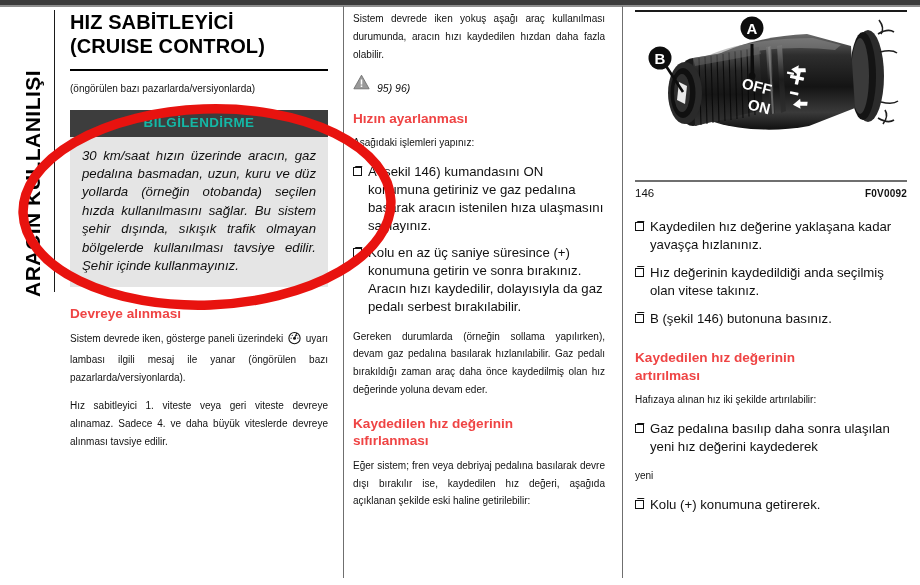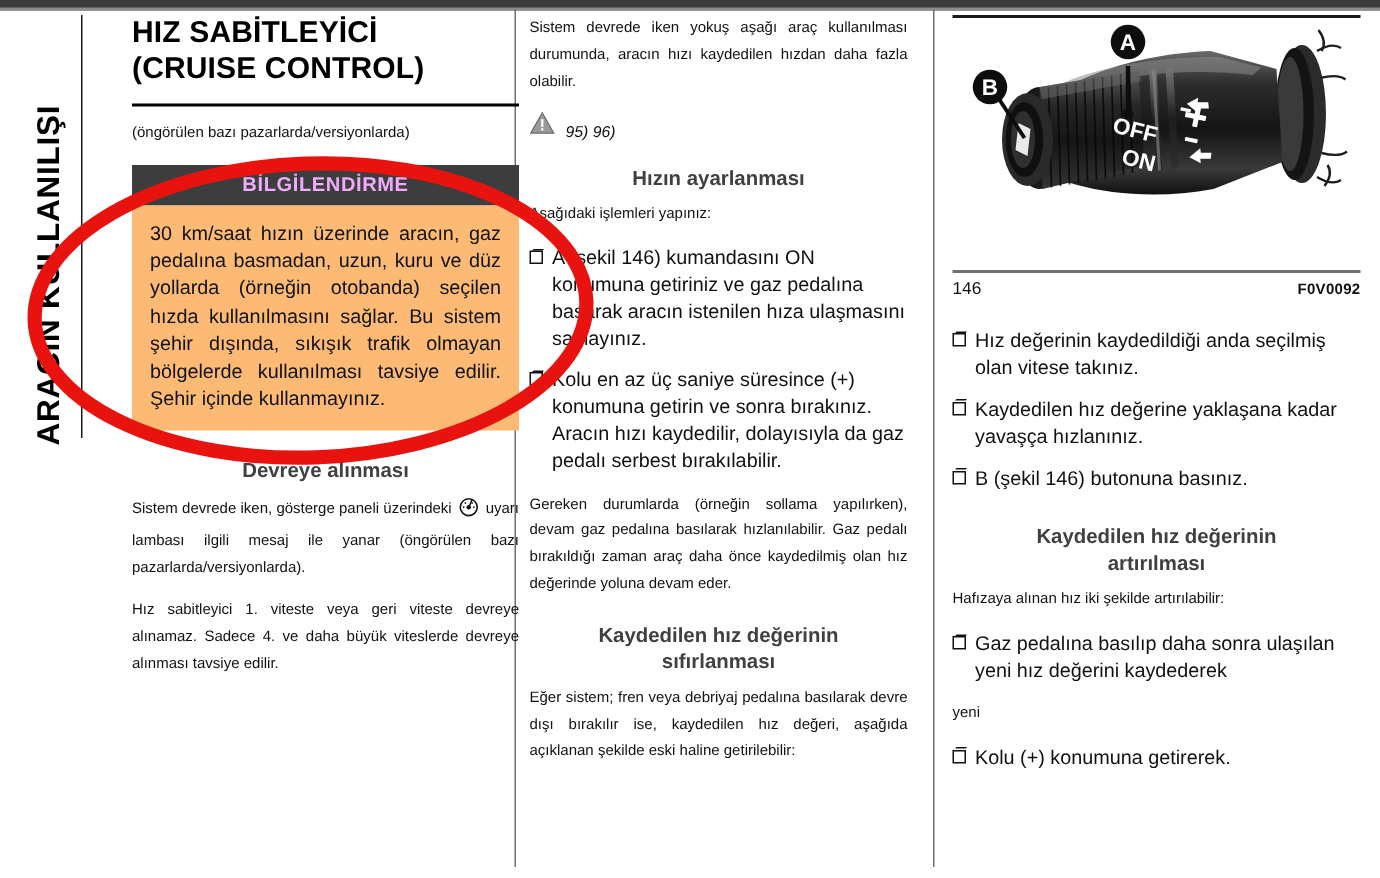--- a/index.html
+++ b/index.html
@@ -58,21 +58,21 @@
   }
 
   
   .col {
     position: absolute;
     top: 10px;
     font-size: 13.2px;
     line-height: 17.6px;
     color: #111;
   }
-  .col-1 { left: 88px;  width: 258px; }
+  .col-1 { left: 70px;  width: 258px; }
   .col-2 { left: 353px; width: 252px; }
   .col-3 { left: 635px; width: 272px; }
 
   .rule-v {
     position: absolute;
     width: 1px;
     background: #6f6f6f;
   }
   .rule-1 { left: 343px; top: 6px;  height: 572px; }
   .rule-2 { left: 622px; top: 6px;  height: 572px; }
@@ -93,43 +93,43 @@
   .subtitle {
     font-size: 10px;
     line-height: 17px;
     margin-bottom: 13px;
   }
 
   
   .info-box { margin-bottom: 18px; }
   .info-head {
     background: #3d3d3d;
-    color: #f0abfc;
+    color: #14b8a6;
     font-size: 13.4px;
     font-weight: bold;
     letter-spacing: 0.4px;
     text-align: center;
     padding: 4px 0 5px 0;
   }
   .info-body {
-    background: #fdba74;
+    background: #e5e5e5;
     color: #111;
+    font-style: italic;
     font-size: 13.2px;
     line-height: 18.4px;
     text-align: justify;
     padding: 10px 12px 12px 12px;
   }
 
   h2.sub {
     margin: 16px 0 7px 0;
     font-size: 13.6px;
     line-height: 17.5px;
     font-weight: bold;
-    color: #404040;
-    text-align: center;
+    color: #ef4444;
   }
   h2.sub.tight { margin-top: 0; }
 
   p.para {
     margin: 0 0 11px 0;
     text-align: justify;
     font-size: 10px;
     line-height: 17.8px;
   }
   p.para.left { text-align: left; }
@@ -400,25 +400,25 @@
       <div class="fig-rule-bot"></div>
       <div class="fig-caption">
         <span>146</span>
         <span class="fig-code">F0V0092</span>
       </div>
     </div>
 
     <ul class="bul">
       <li>
         <span class="bul-sq"></span>
+        <span>Kaydedilen hız değerine yaklaşana kadar yavaşça hızlanınız.</span>
+      </li>
+      <li>
+        <span class="bul-sq"></span>
         <span>Hız değerinin kaydedildiği anda seçilmiş olan vitese takınız.</span>
-      </li>
-      <li>
-        <span class="bul-sq"></span>
-        <span>Kaydedilen hız değerine yaklaşana kadar yavaşça hızlanınız.</span>
       </li>
       <li>
         <span class="bul-sq"></span>
         <span>B (şekil 146) butonuna basınız.</span>
       </li>
     </ul>
 
     <h2 class="sub" style="margin-top:22px">
       <span>Kaydedilen hız değerinin</span><br>
       <span>artırılması</span>

